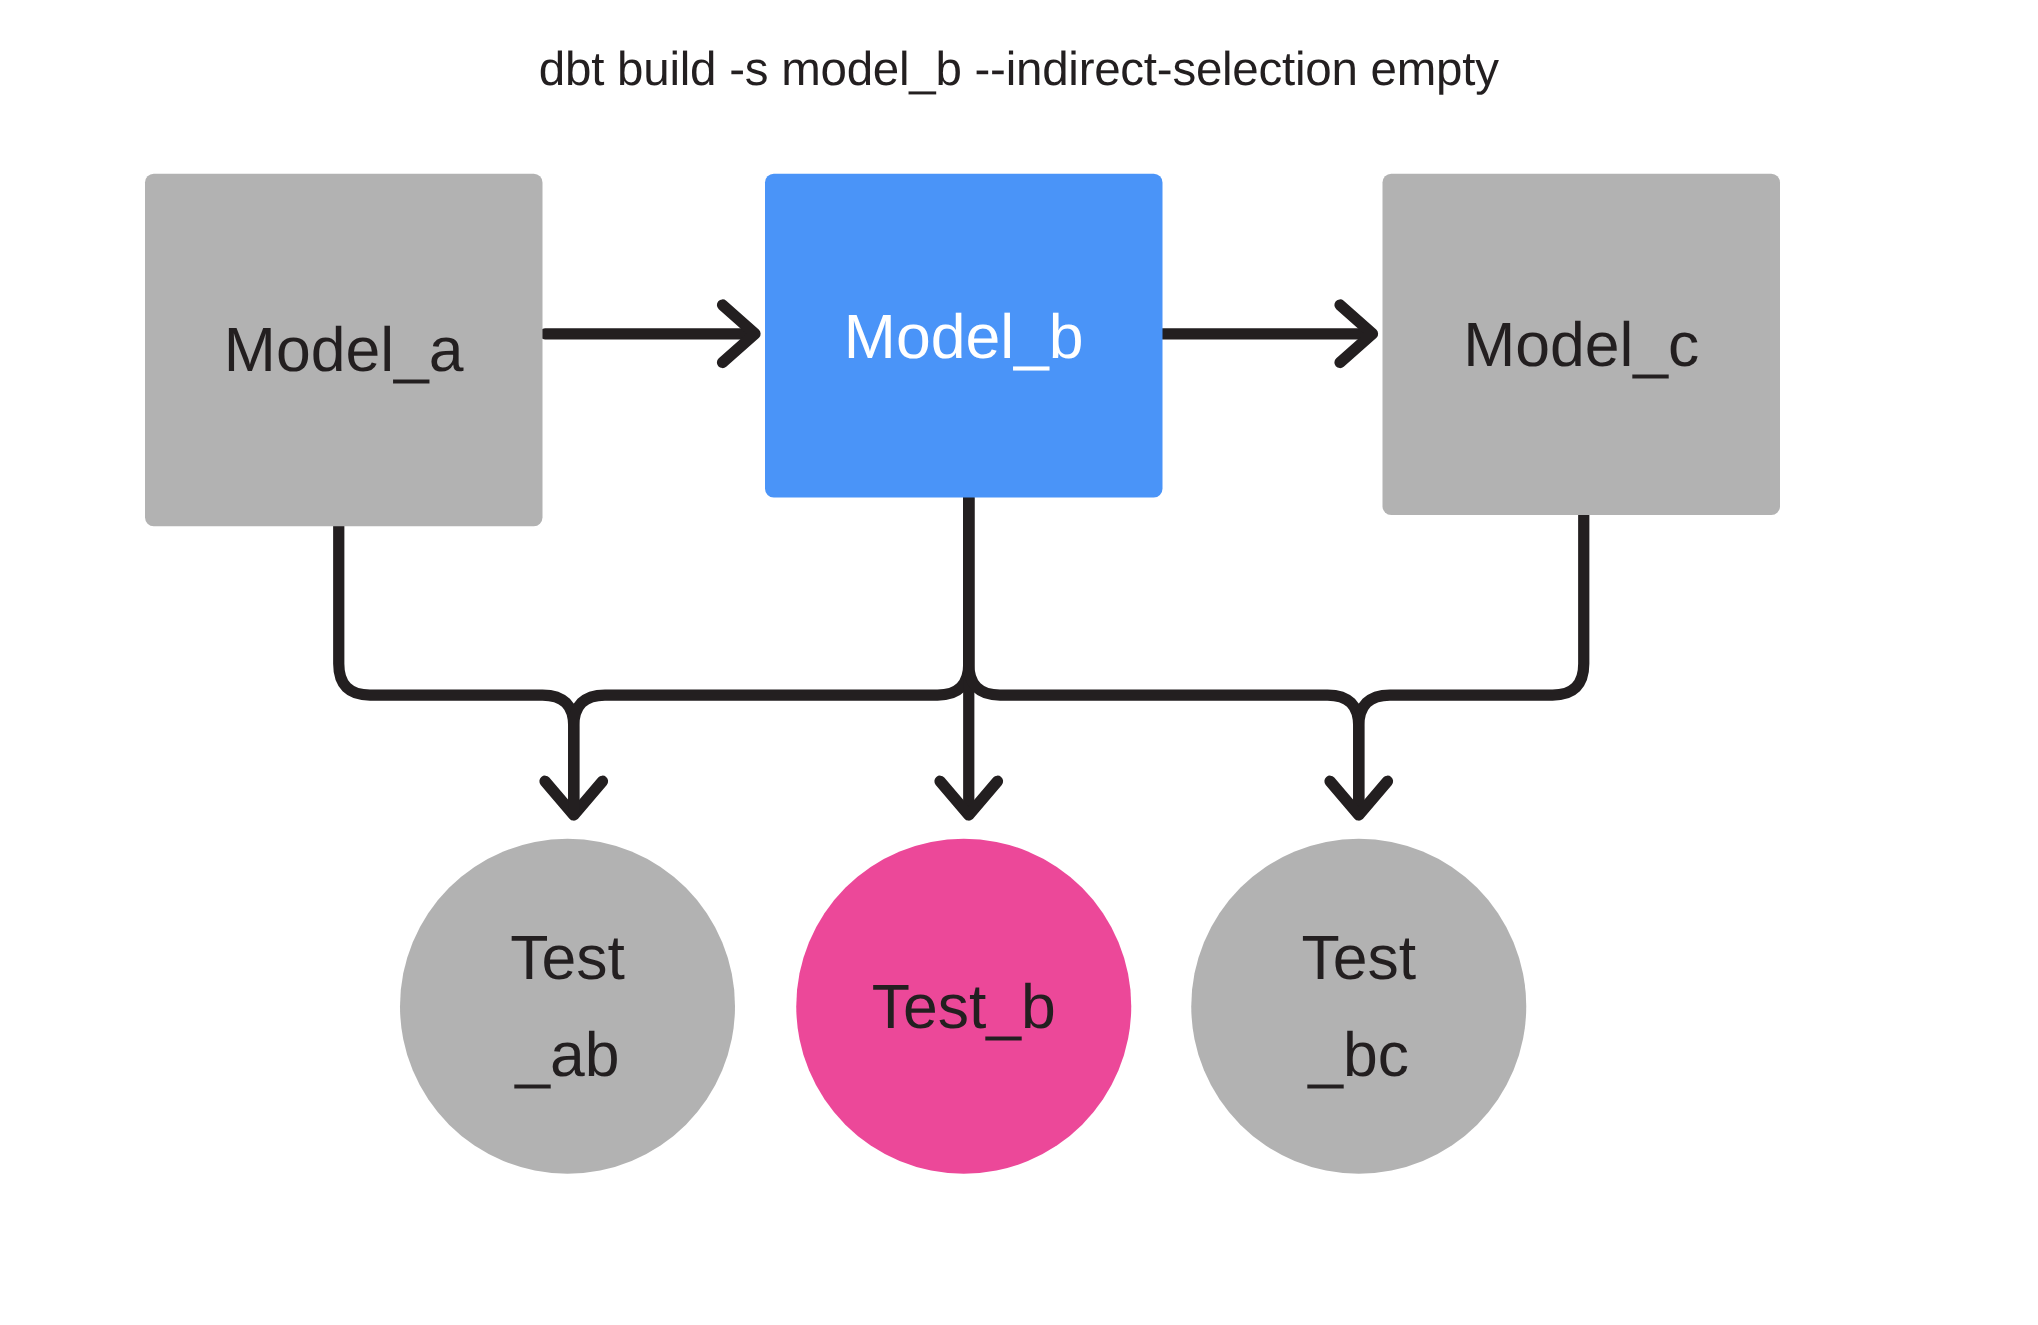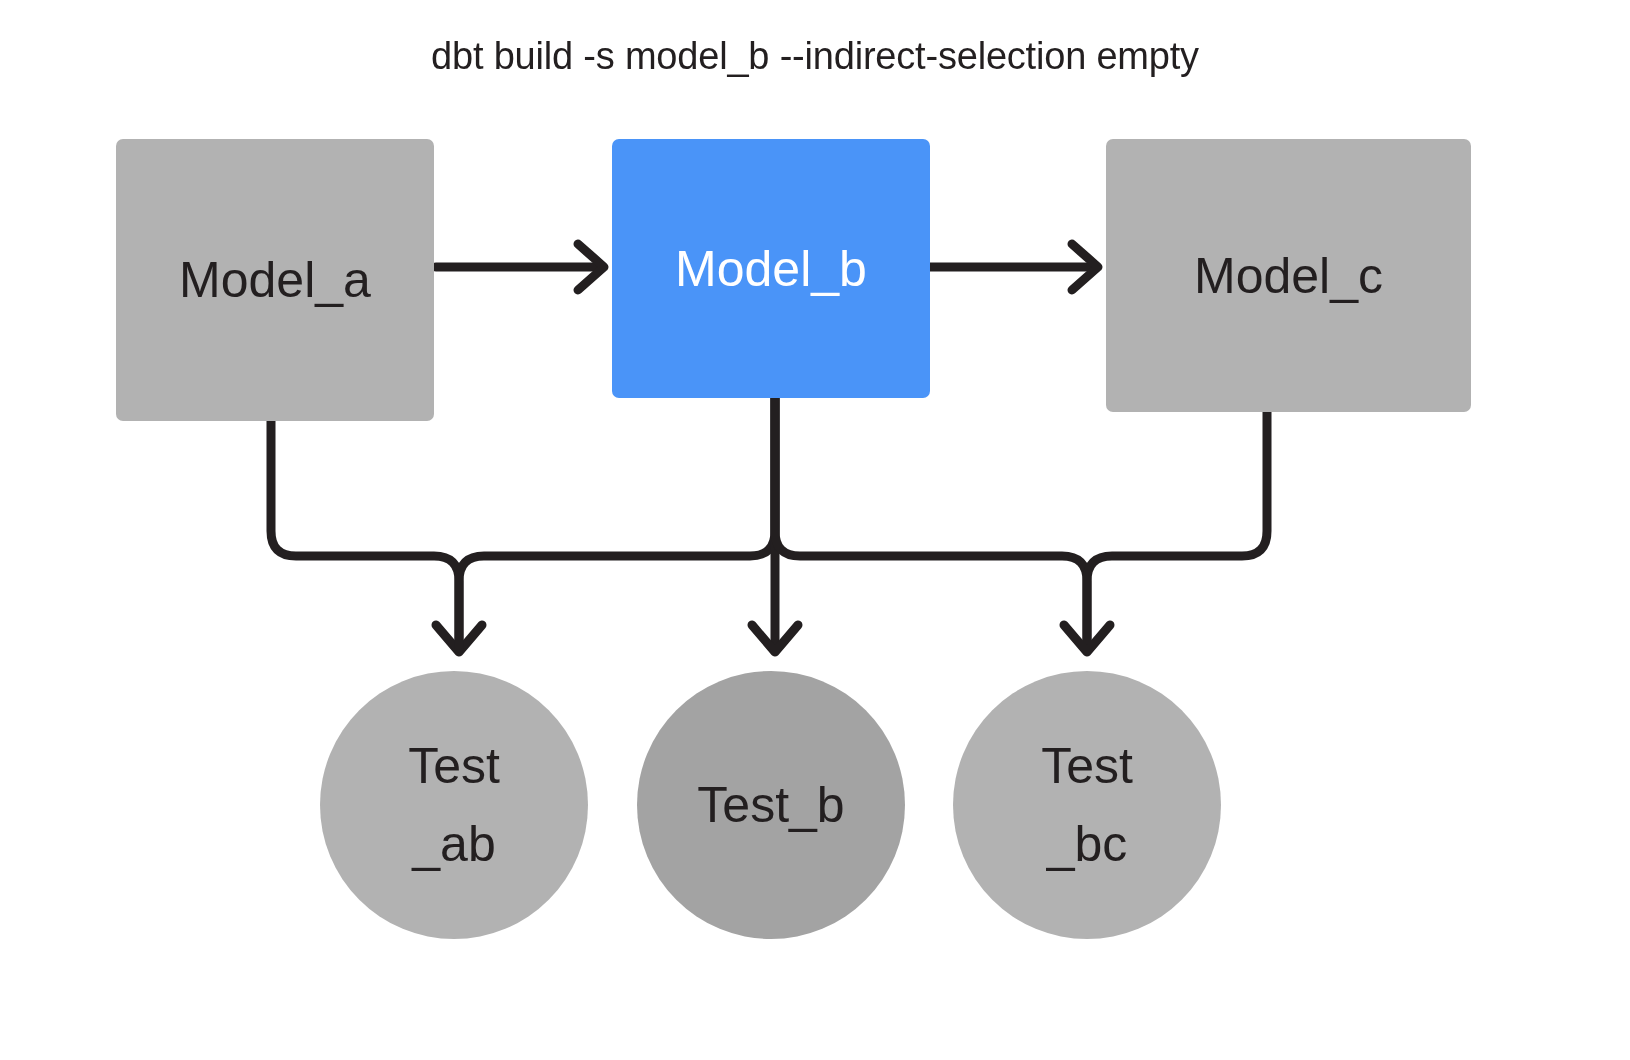--- a/index.html
+++ b/index.html
@@ -111,30 +111,30 @@
   </svg>
 
   <div class="node node-model" style="left:116px; top:139px; width:318px; height:282px; background:#b2b2b2;">
     <span class="node-label">Model_a</span>
   </div>
 
   <div class="node node-model" style="left:612px; top:139px; width:318px; height:259px; background:#4a94f8;">
     <span class="node-label on-accent">Model_b</span>
   </div>
 
-  <div class="node node-model" style="left:1106px; top:139px; width:365px; height:273px; background:#b2b2b2;">
+  <div class="node node-model" style="left:1106px; top:139px; width:318px; height:273px; background:#b2b2b2;">
     <span class="node-label">Model_c</span>
   </div>
 
   <div class="node node-test" style="left:320px; top:671px; width:268px; height:268px; background:#b2b2b2;">
     <span class="node-label">Test
 _ab</span>
   </div>
 
-  <div class="node node-test" style="left:637px; top:671px; width:268px; height:268px; background:#a3a3a3;">
+  <div class="node node-test" style="left:637px; top:671px; width:268px; height:268px; background:#ec4899;">
     <span class="node-label">Test_b</span>
   </div>
 
   <div class="node node-test" style="left:953px; top:671px; width:268px; height:268px; background:#b2b2b2;">
     <span class="node-label">Test
 _bc</span>
   </div>
 
 </div>
 

